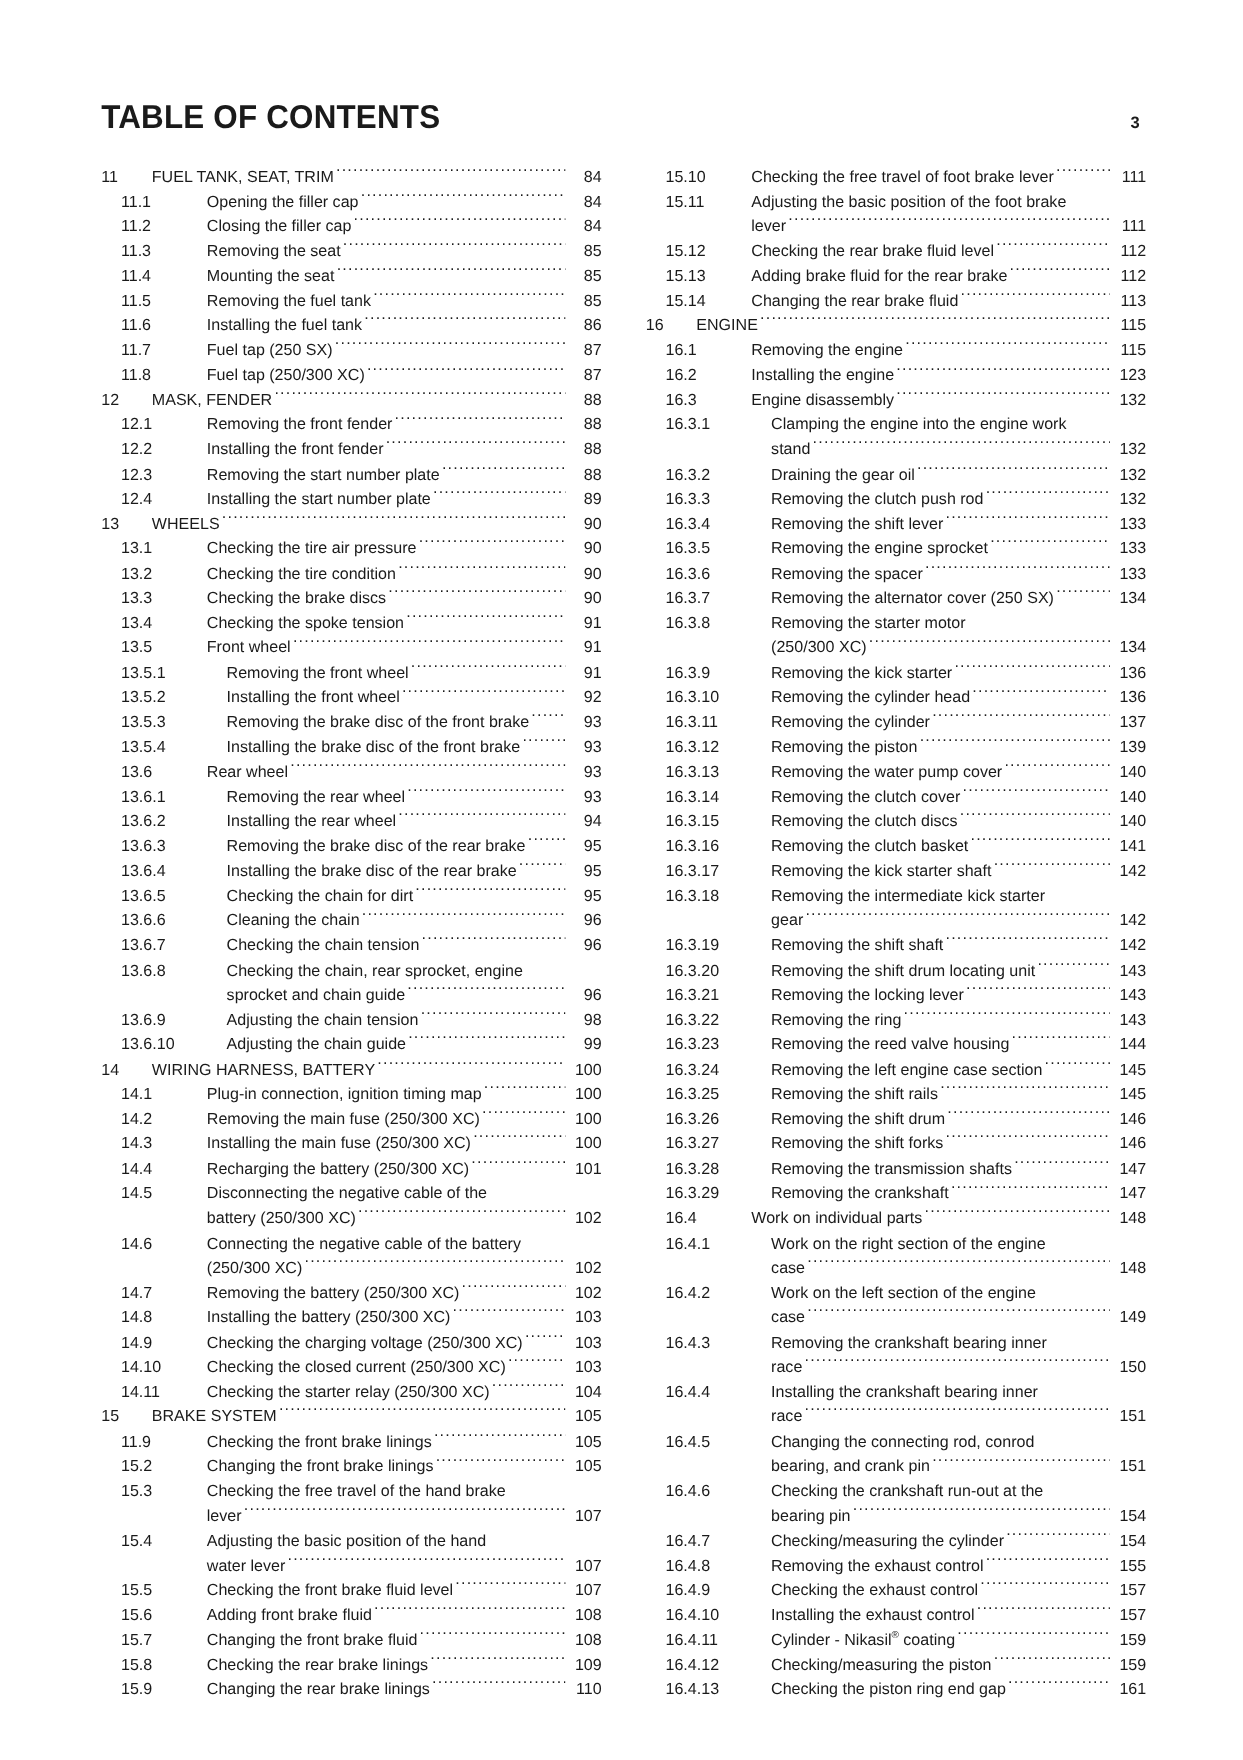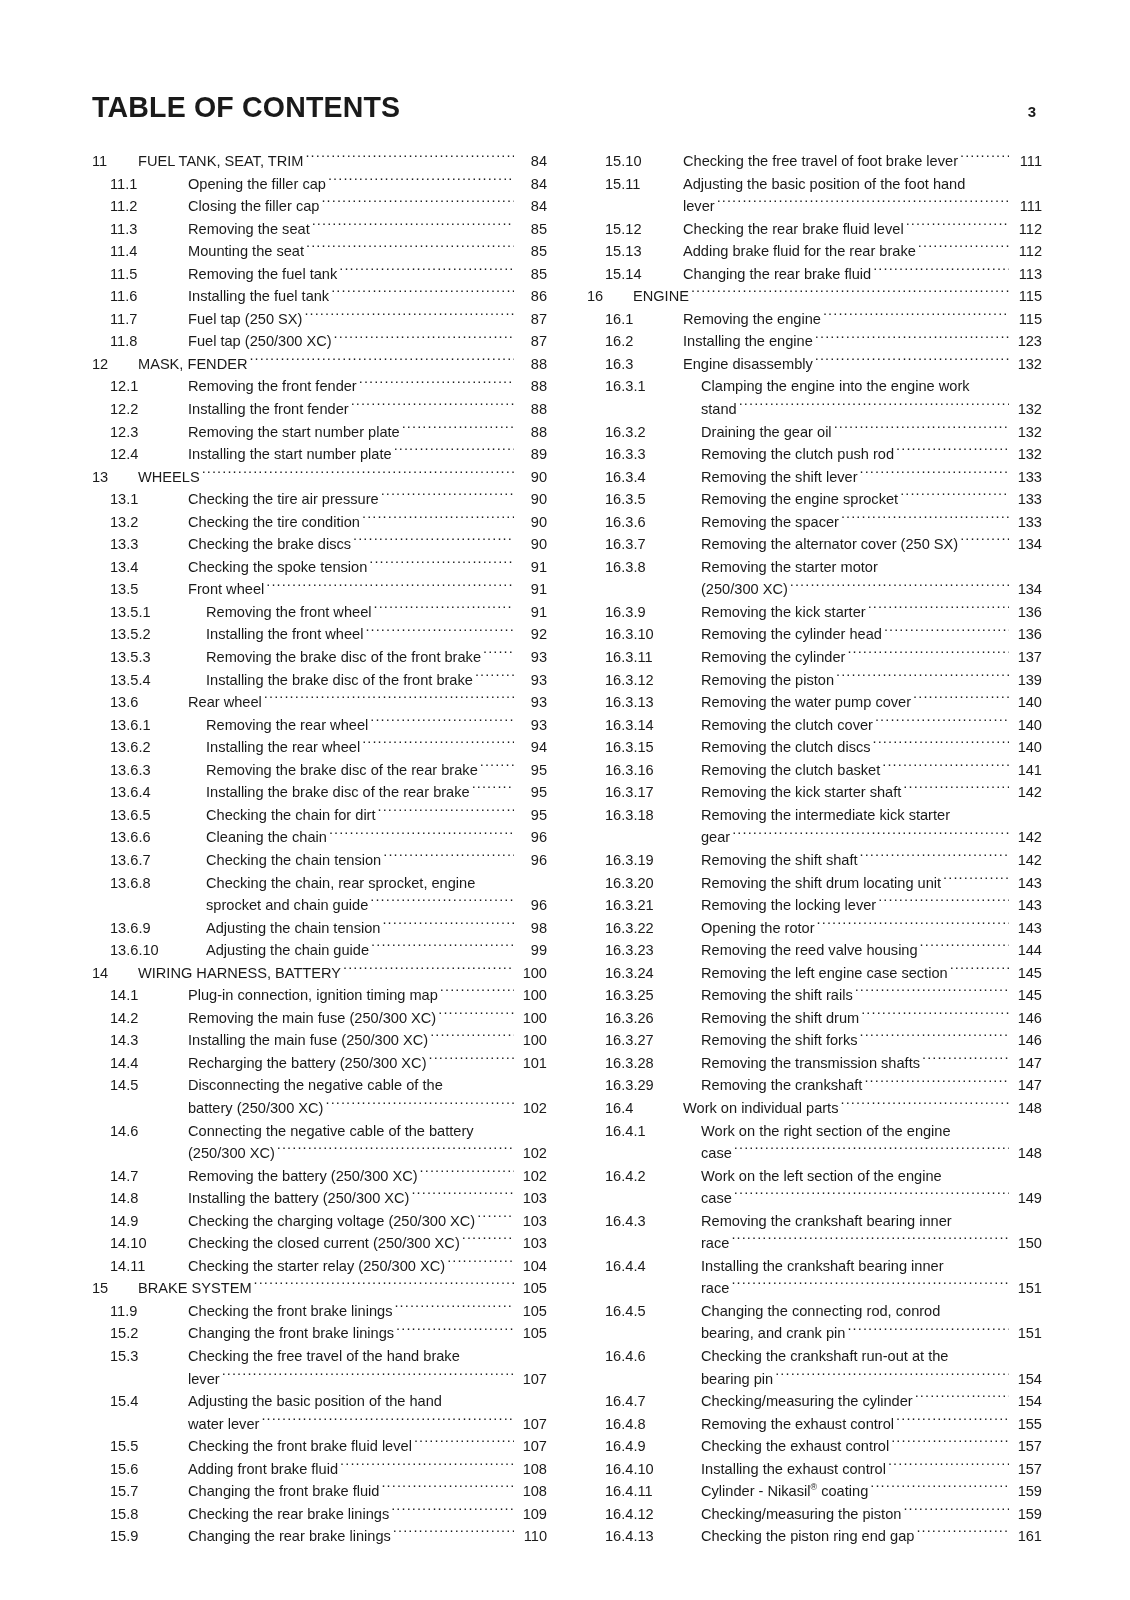--- a/index.html
+++ b/index.html
@@ -731,21 +731,21 @@
               <span class="label">Checking the free travel of foot brake lever</span>
               <span class="leader"></span>
               <span class="pg">111</span>
             </div>
           </div>
         </div>
         <div class="toc-entry lvl2">
           <span class="num">15.11</span>
           <div class="body">
             <div class="firstline">
-              <span class="label">Adjusting the basic position of the foot hand</span>
+              <span class="label">Adjusting the basic position of the foot brake</span>
             </div>
             <div class="wrapline">
               <span class="label">lever</span>
               <span class="leader"></span>
               <span class="pg">111</span>
             </div>
           </div>
         </div>
         <div class="toc-entry lvl2">
           <span class="num">15.12</span>
@@ -1033,21 +1033,21 @@
               <span class="label">Removing the locking lever</span>
               <span class="leader"></span>
               <span class="pg">143</span>
             </div>
           </div>
         </div>
         <div class="toc-entry lvl3">
           <span class="num">16.3.22</span>
           <div class="body">
             <div class="firstline">
-              <span class="label">Opening the rotor</span>
+              <span class="label">Removing the ring</span>
               <span class="leader"></span>
               <span class="pg">143</span>
             </div>
           </div>
         </div>
         <div class="toc-entry lvl3">
           <span class="num">16.3.23</span>
           <div class="body">
             <div class="firstline">
               <span class="label">Removing the reed valve housing</span>

